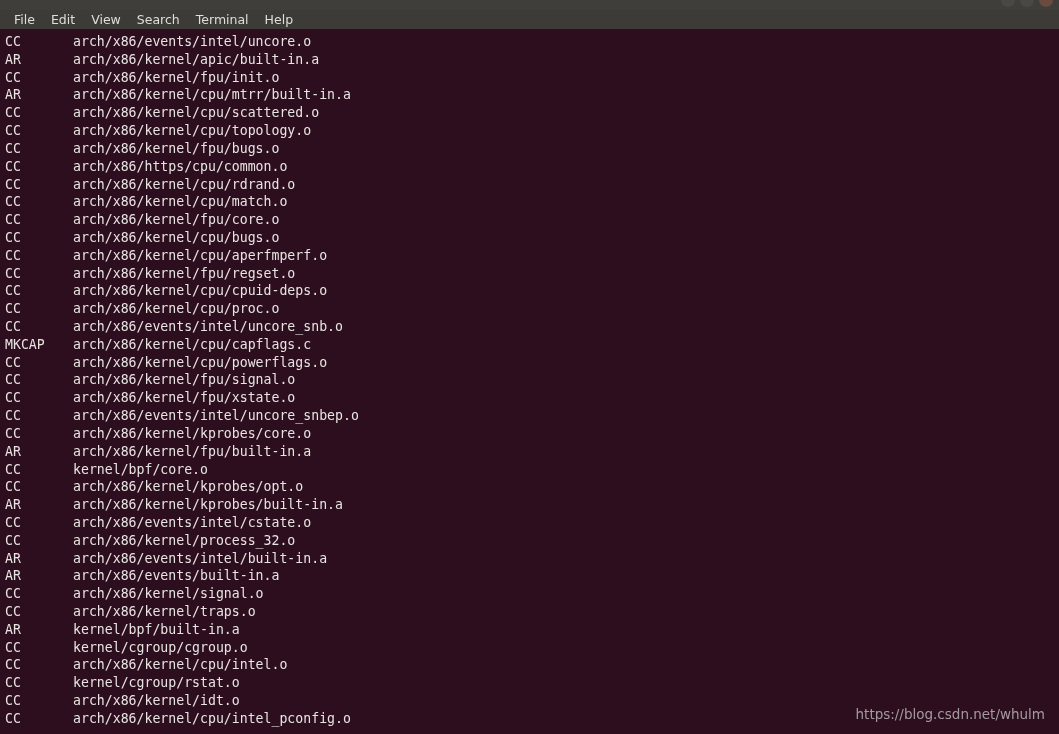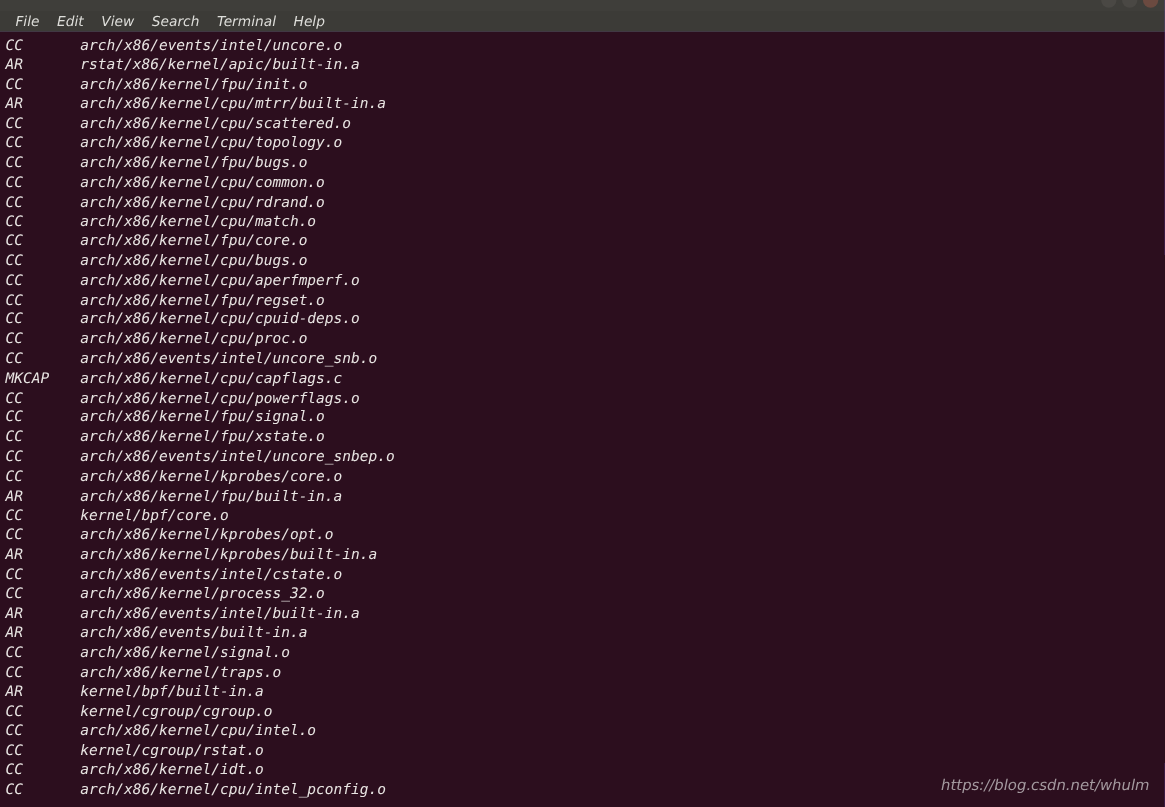--- a/index.html
+++ b/index.html
@@ -14,21 +14,20 @@
     overflow: hidden;
     font-family: "DejaVu Sans Mono", monospace;
   }
 
   #app {
     position: relative;
     width: 1059px;
     height: 734px;
     overflow: hidden;
     background: #8b5cf6;
-    font-style: italic;
   }
 
   
   .titlebar-sliver {
     position: absolute;
     left: 0;
     top: 0;
     width: 1059px;
     height: 10px;
     background: #3f3e3a;
@@ -153,27 +152,27 @@
       <div class="menu-item">Edit</div>
       <div class="menu-item">View</div>
       <div class="menu-item">Search</div>
       <div class="menu-item">Terminal</div>
       <div class="menu-item">Help</div>
     </div>
 
   <div class="terminal">
     <div class="term-lines" id="term-lines">
         <div class="term-line"><span class="tag">CC</span><span class="path">arch/x86/events/intel/uncore.o</span></div>
-        <div class="term-line"><span class="tag">AR</span><span class="path">rstat/x86/kernel/apic/built-in.a</span></div>
+        <div class="term-line"><span class="tag">AR</span><span class="path">arch/x86/kernel/apic/built-in.a</span></div>
         <div class="term-line"><span class="tag">CC</span><span class="path">arch/x86/kernel/fpu/init.o</span></div>
         <div class="term-line"><span class="tag">AR</span><span class="path">arch/x86/kernel/cpu/mtrr/built-in.a</span></div>
         <div class="term-line"><span class="tag">CC</span><span class="path">arch/x86/kernel/cpu/scattered.o</span></div>
         <div class="term-line"><span class="tag">CC</span><span class="path">arch/x86/kernel/cpu/topology.o</span></div>
         <div class="term-line"><span class="tag">CC</span><span class="path">arch/x86/kernel/fpu/bugs.o</span></div>
-        <div class="term-line"><span class="tag">CC</span><span class="path">arch/x86/kernel/cpu/common.o</span></div>
+        <div class="term-line"><span class="tag">CC</span><span class="path">arch/x86/https/cpu/common.o</span></div>
         <div class="term-line"><span class="tag">CC</span><span class="path">arch/x86/kernel/cpu/rdrand.o</span></div>
         <div class="term-line"><span class="tag">CC</span><span class="path">arch/x86/kernel/cpu/match.o</span></div>
         <div class="term-line"><span class="tag">CC</span><span class="path">arch/x86/kernel/fpu/core.o</span></div>
         <div class="term-line"><span class="tag">CC</span><span class="path">arch/x86/kernel/cpu/bugs.o</span></div>
         <div class="term-line"><span class="tag">CC</span><span class="path">arch/x86/kernel/cpu/aperfmperf.o</span></div>
         <div class="term-line"><span class="tag">CC</span><span class="path">arch/x86/kernel/fpu/regset.o</span></div>
         <div class="term-line"><span class="tag">CC</span><span class="path">arch/x86/kernel/cpu/cpuid-deps.o</span></div>
         <div class="term-line"><span class="tag">CC</span><span class="path">arch/x86/kernel/cpu/proc.o</span></div>
         <div class="term-line"><span class="tag">CC</span><span class="path">arch/x86/events/intel/uncore_snb.o</span></div>
         <div class="term-line"><span class="tag">MKCAP</span><span class="path">arch/x86/kernel/cpu/capflags.c</span></div>

